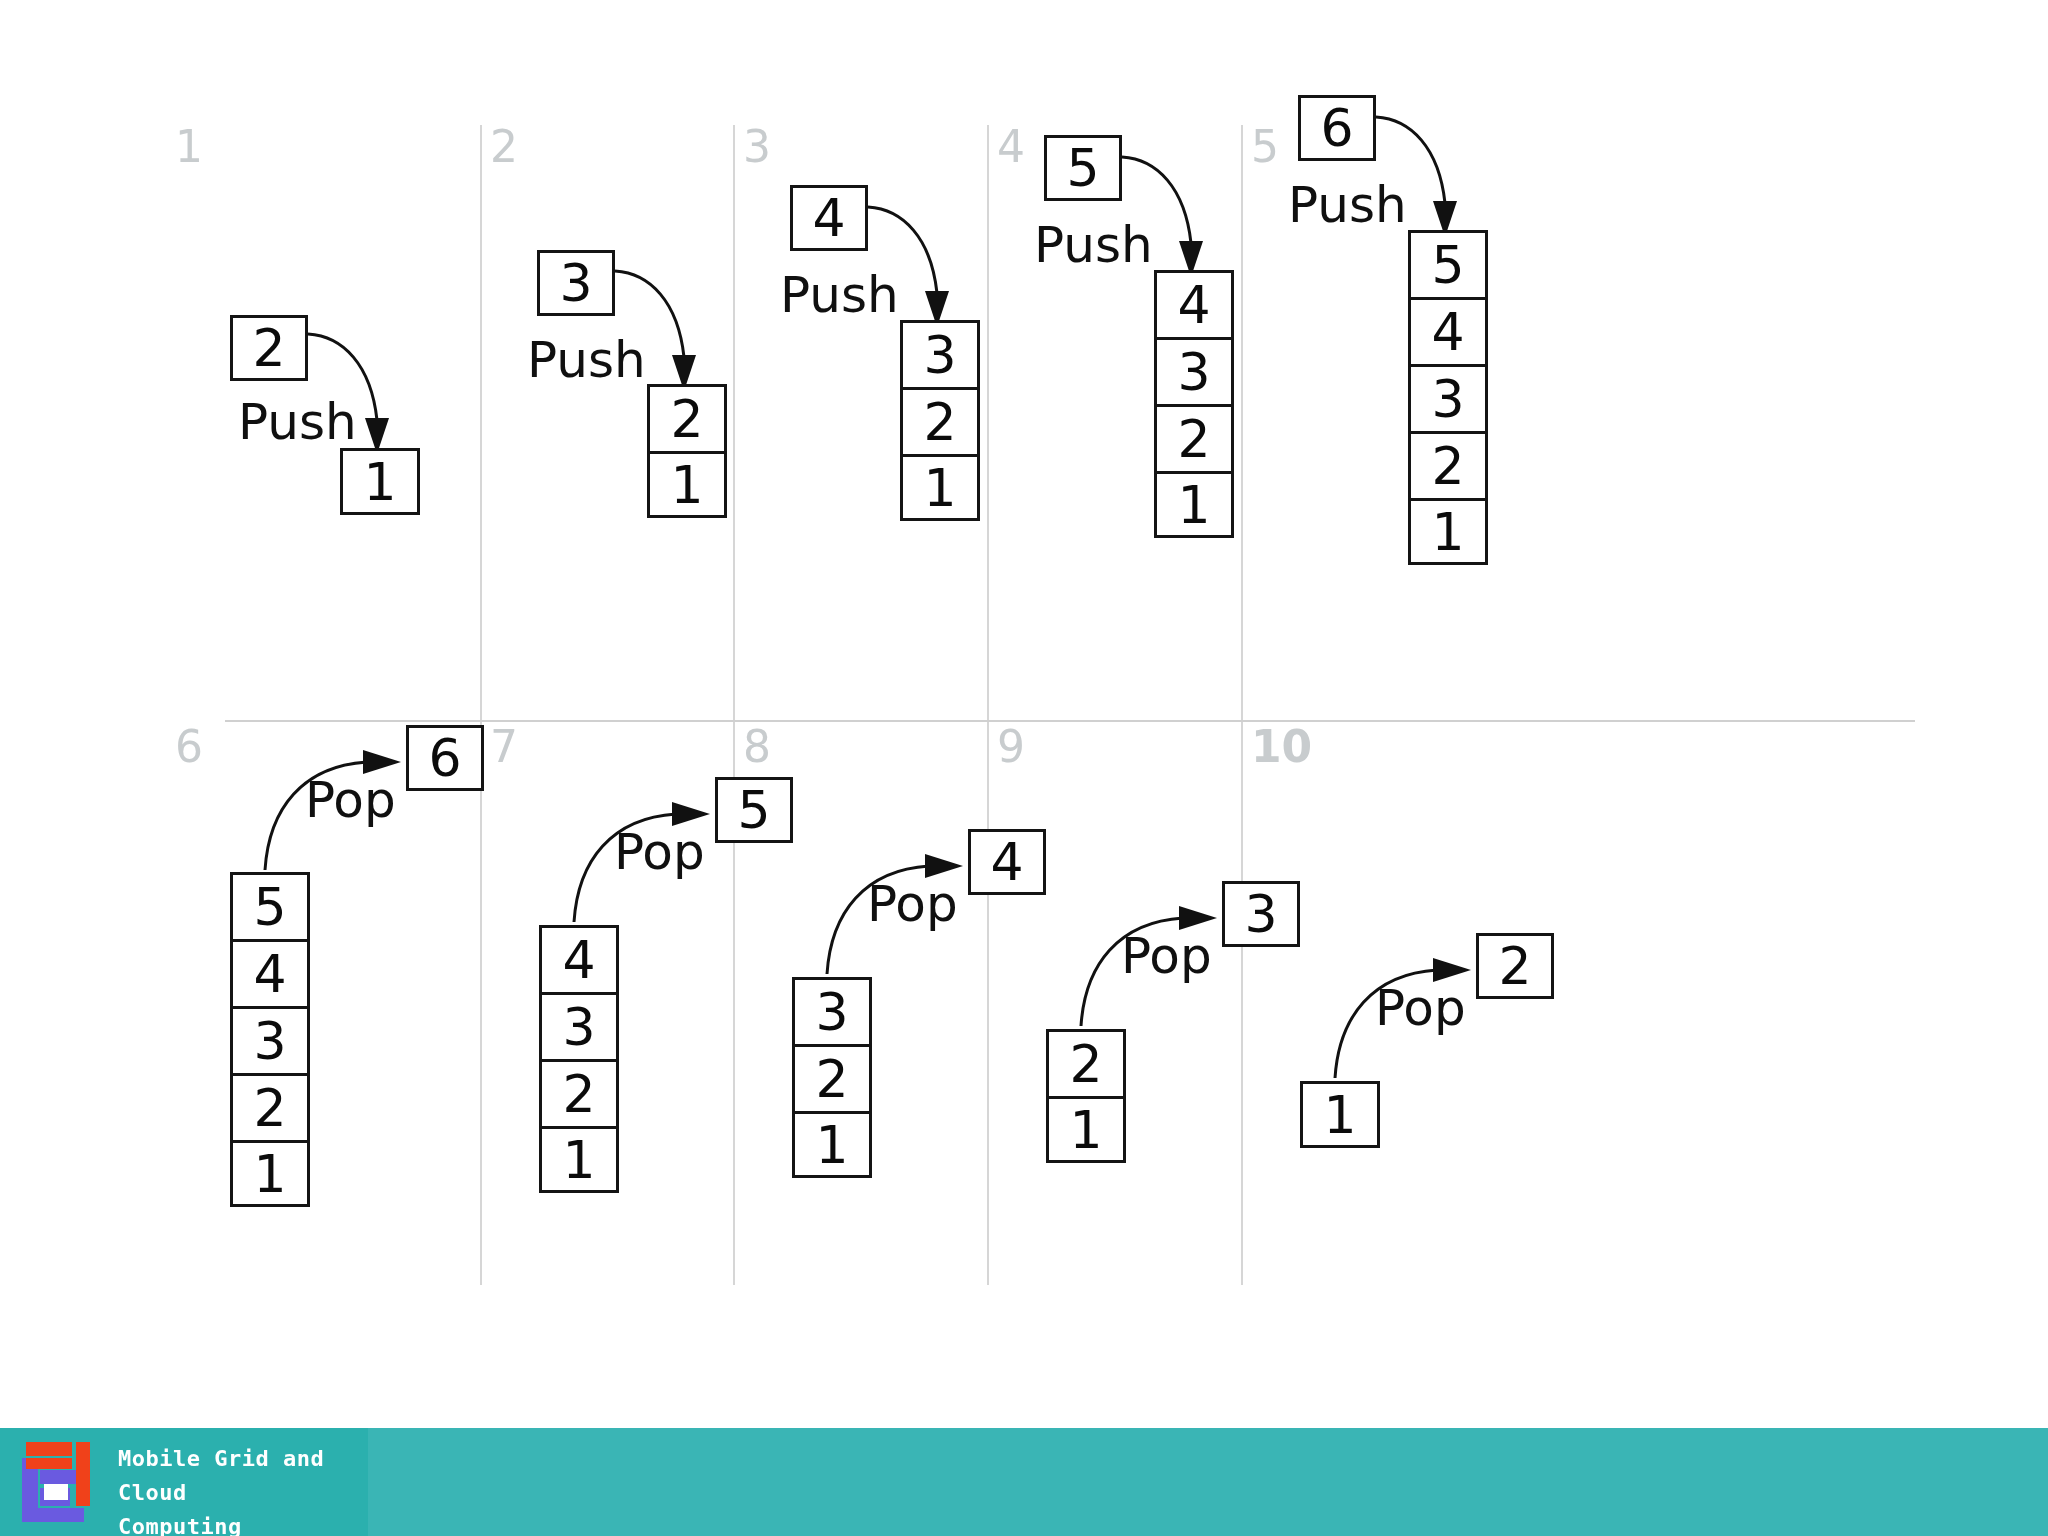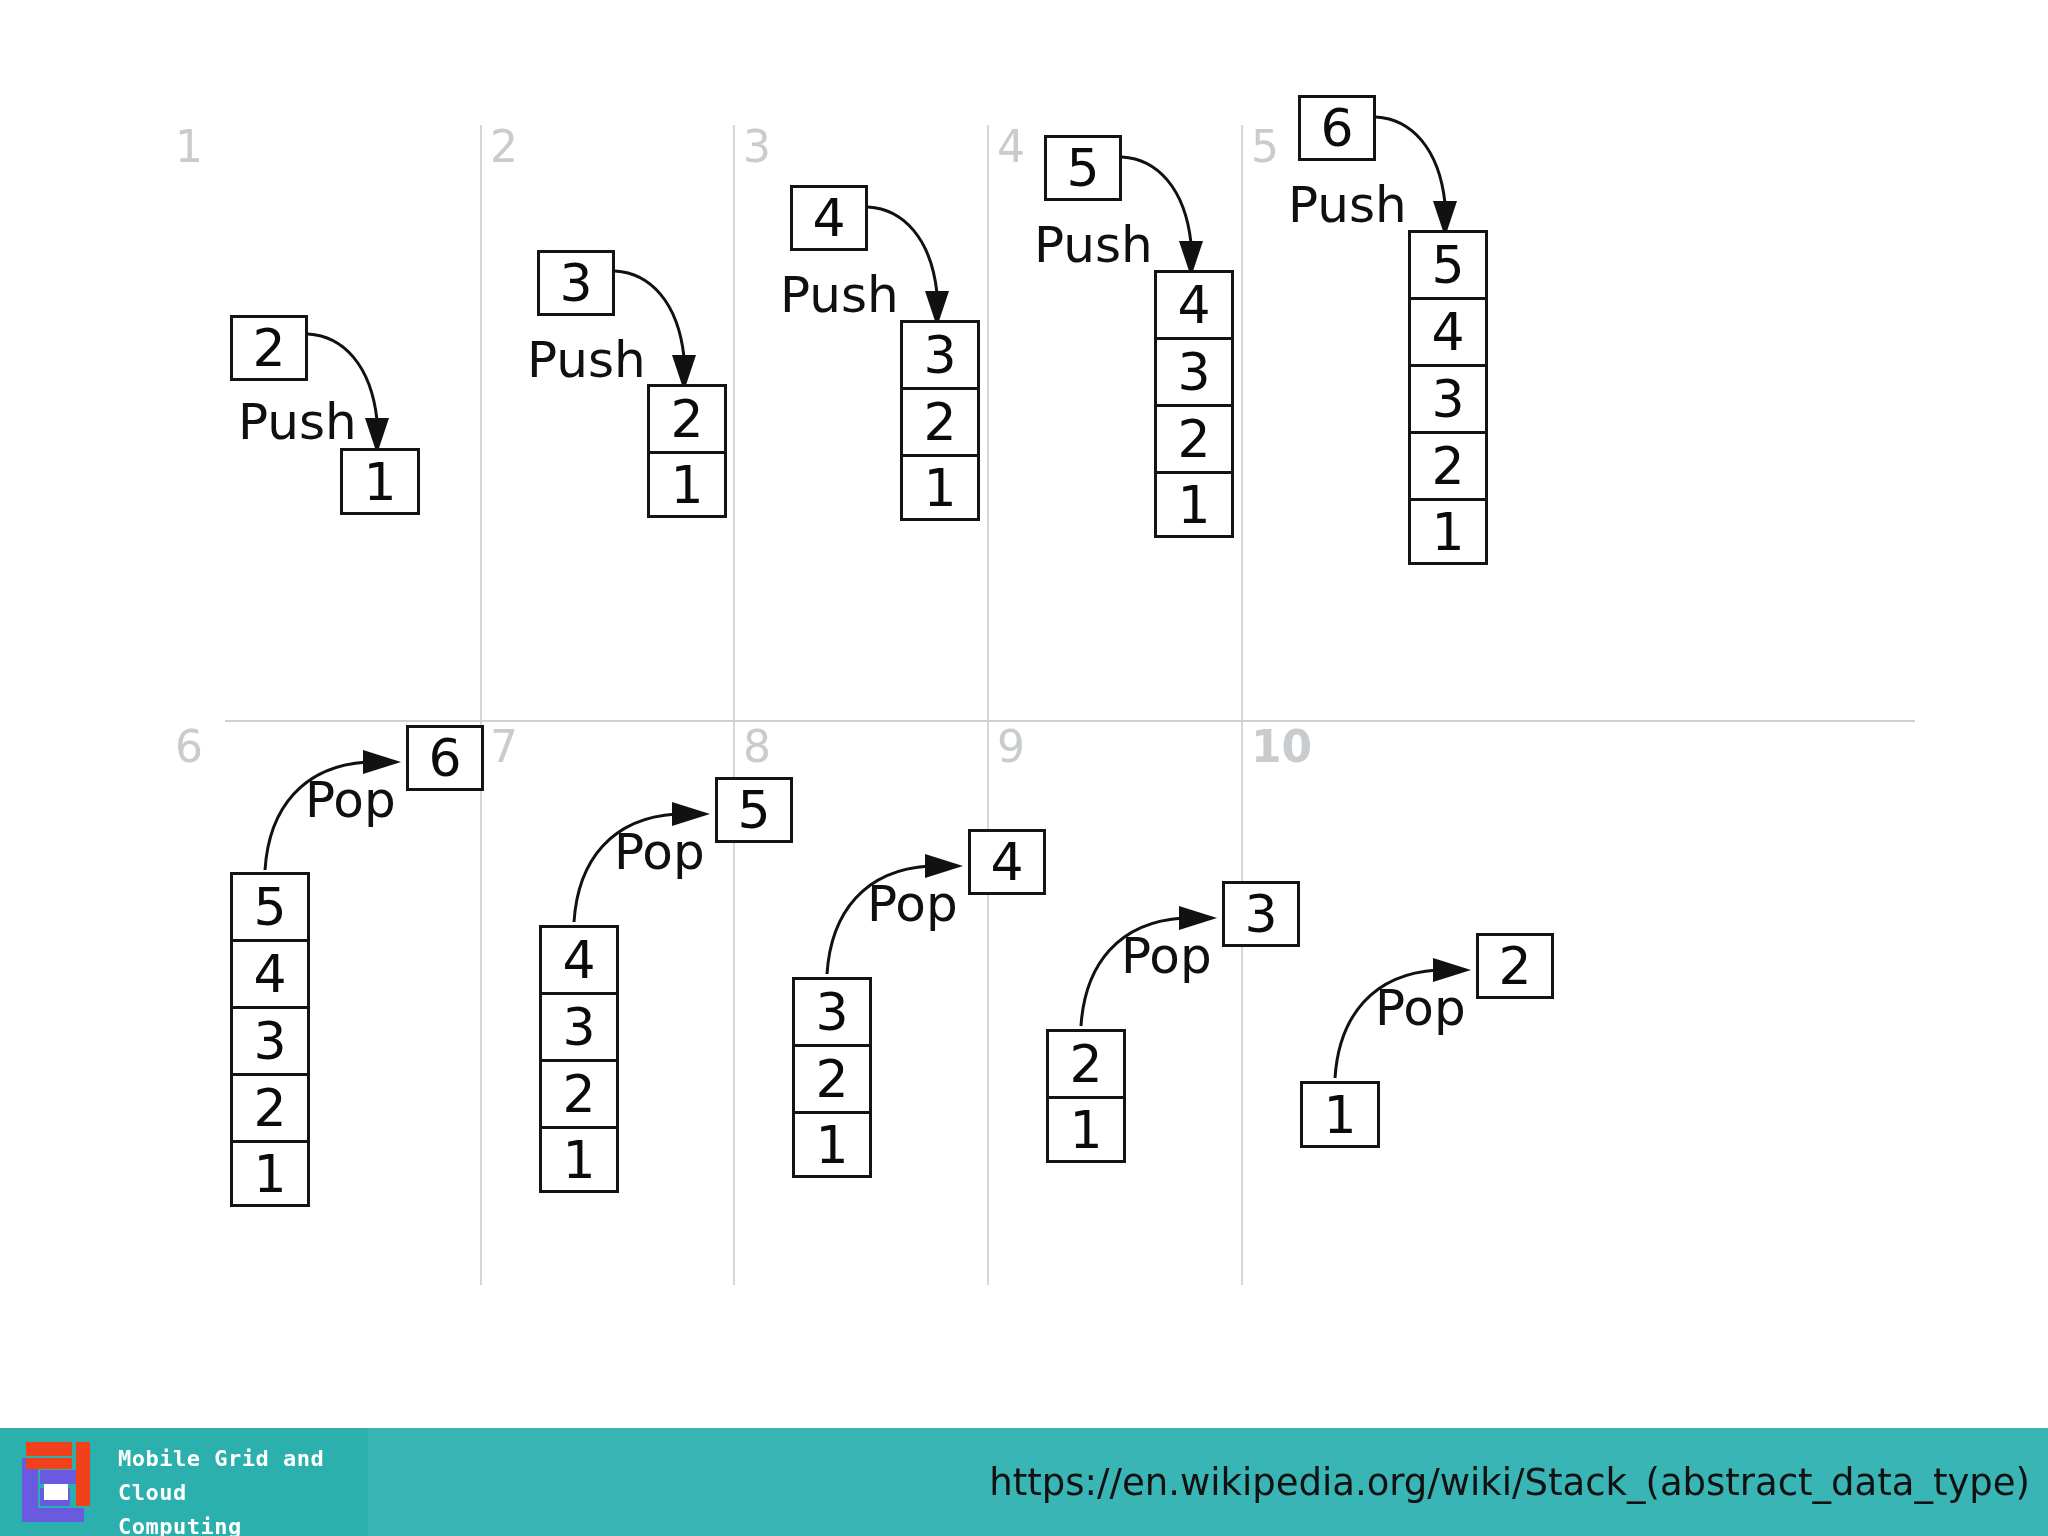--- a/index.html
+++ b/index.html
@@ -252,16 +252,15 @@
         <rect x="4" y="0" width="46" height="14" fill="#f0411a"></rect>
         <rect x="4" y="16" width="46" height="11" fill="#f0411a"></rect>
         <rect x="54" y="0" width="14" height="64" fill="#f0411a"></rect>
         <rect x="22" y="42" width="24" height="16" fill="#ffffff"></rect>
       </svg>
       <div class="logo-text">
         <div>Mobile Grid and Cloud</div>
         <div>Computing Laboratory</div>
       </div>
     </div>
-    <div class="footer-url">https://en.wikipedia.org/wiki/Stack_(abstract_data_type)</div>
   </div>
 
 </div>
 
 </body></html>

